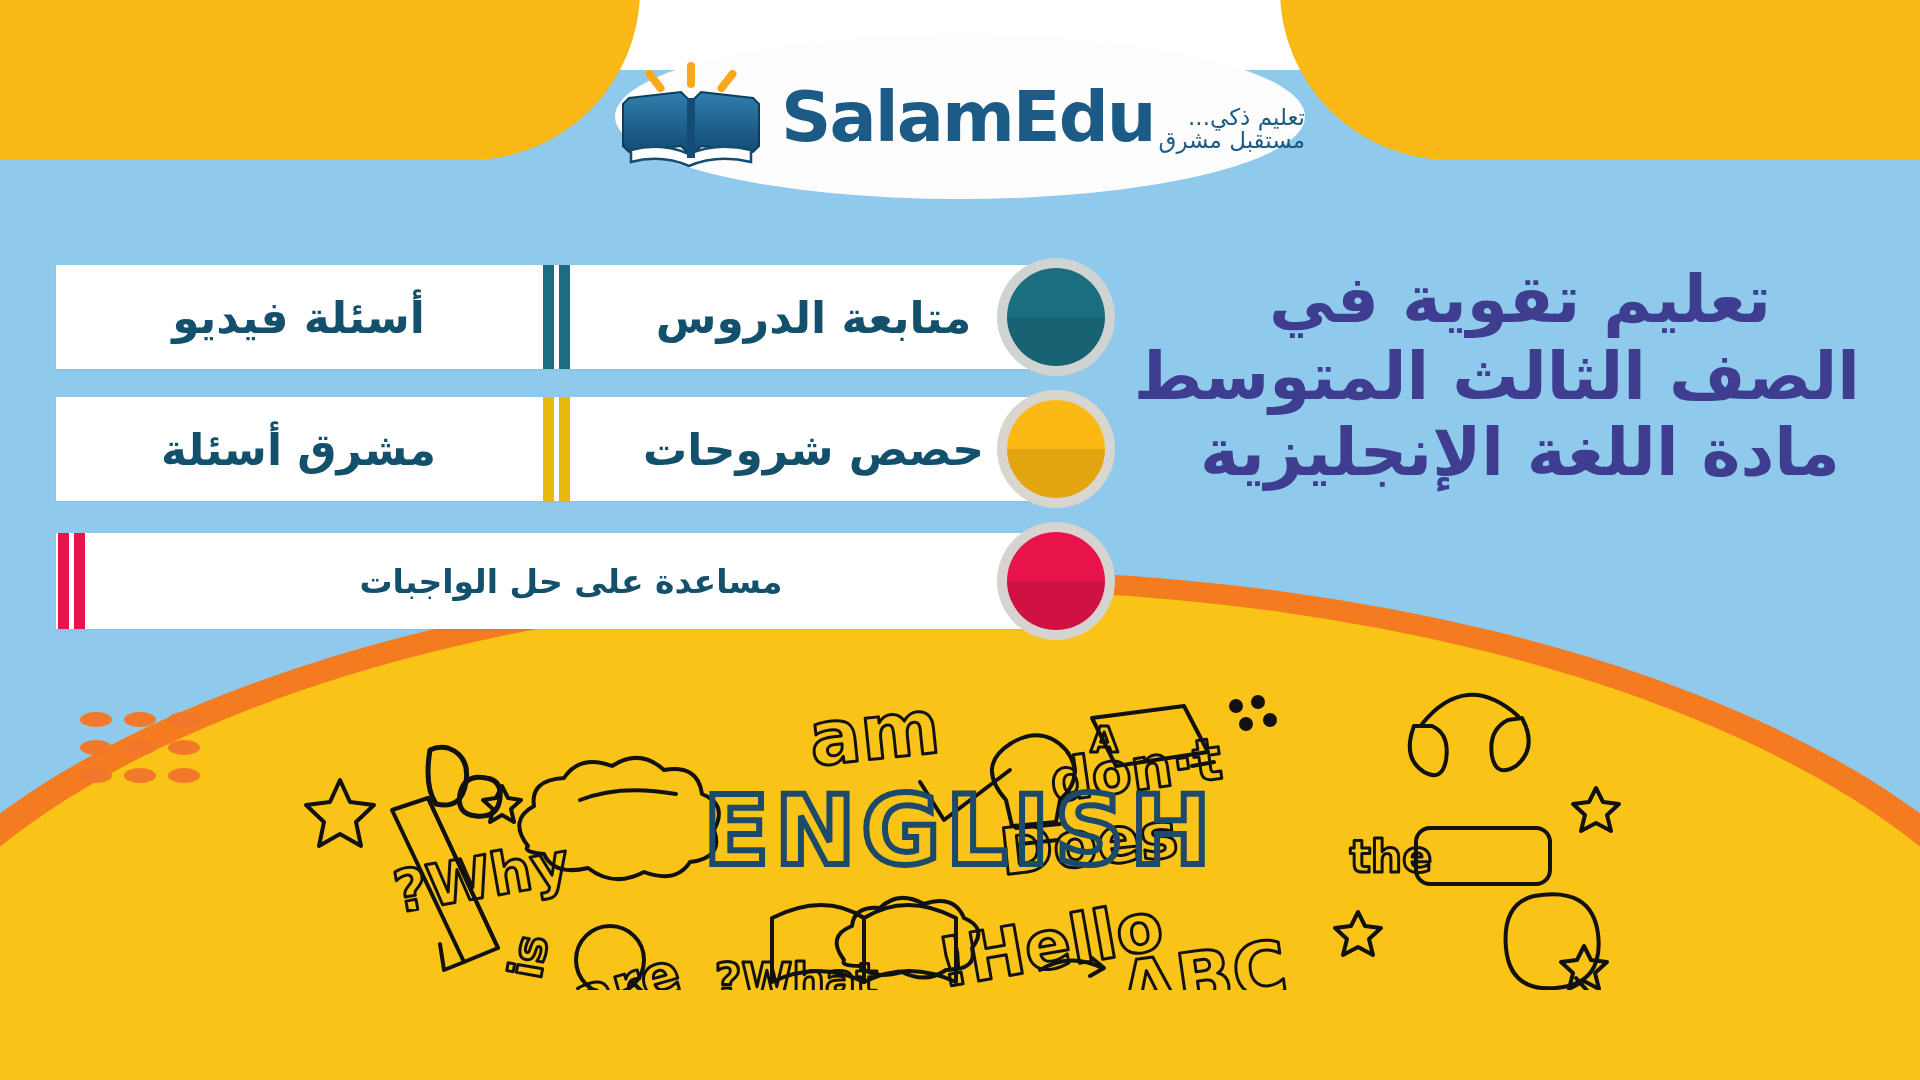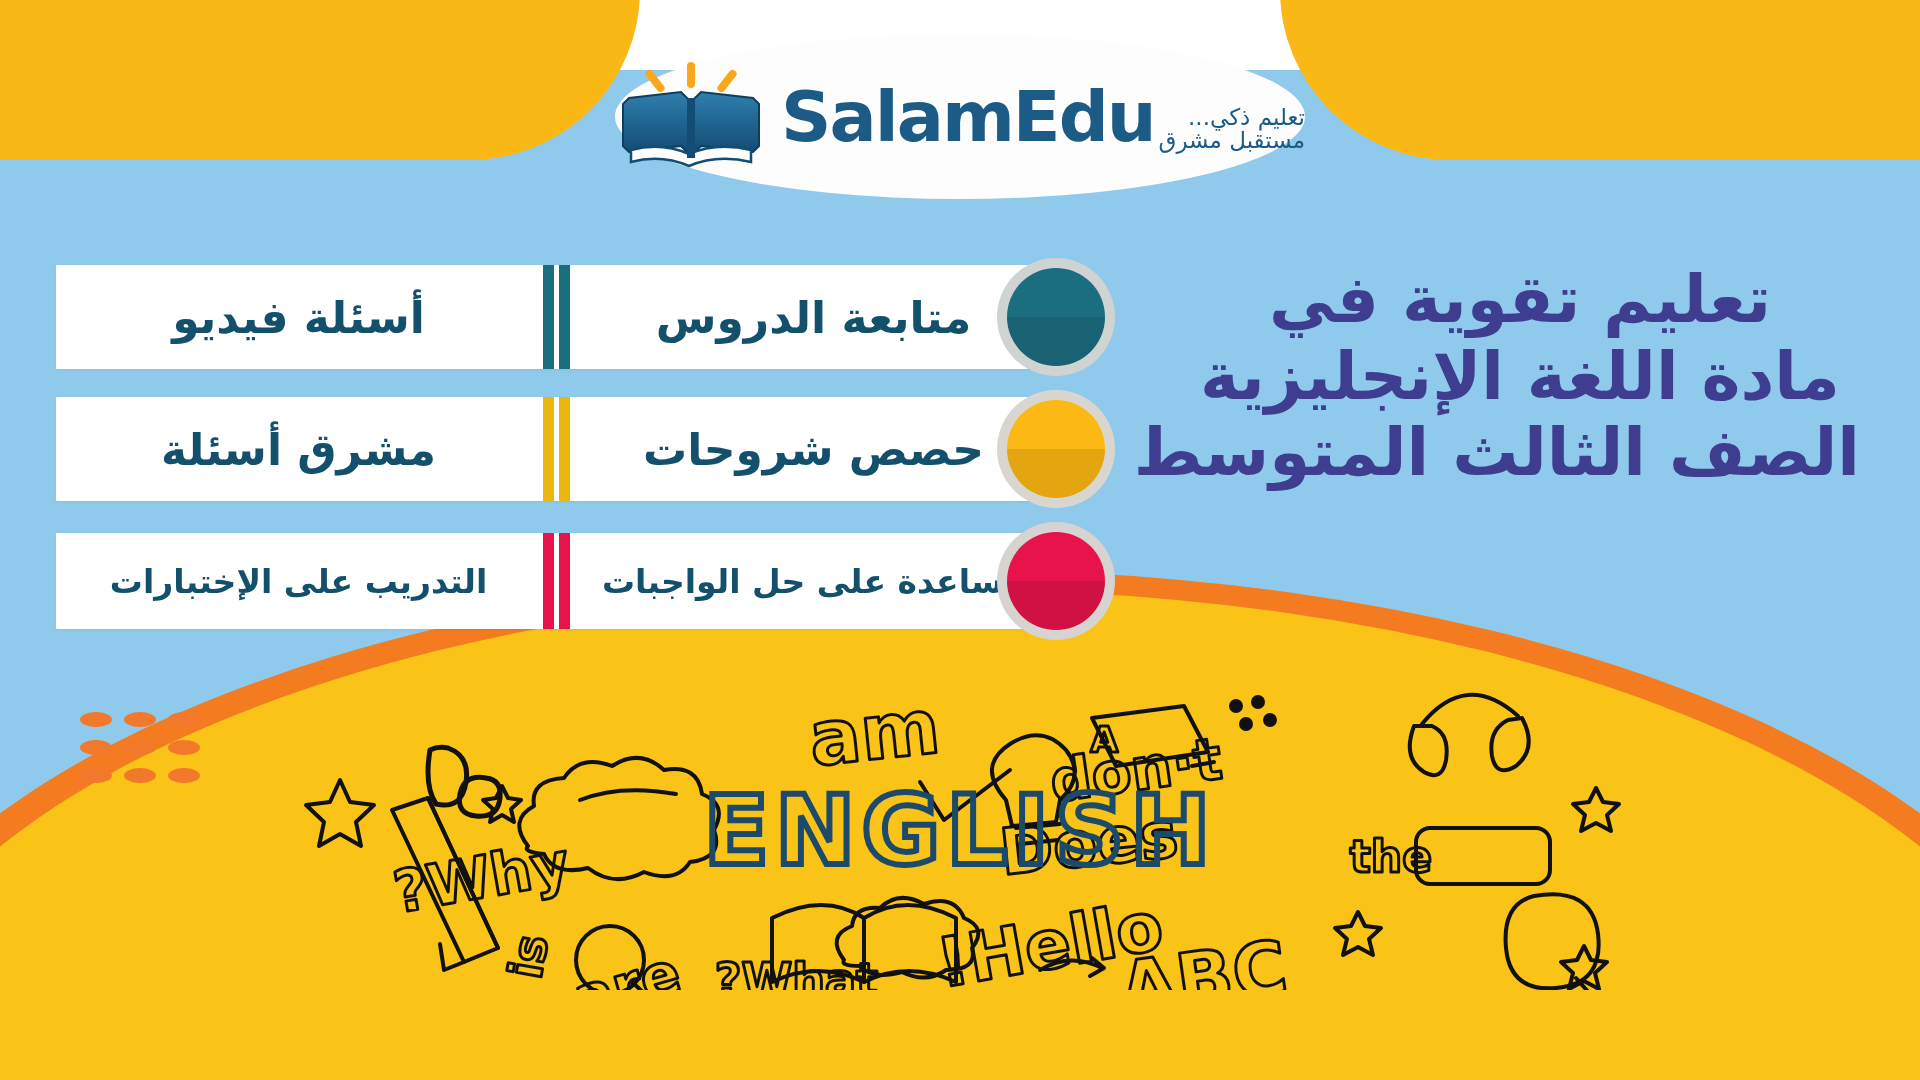--- a/index.html
+++ b/index.html
@@ -271,22 +271,22 @@
       </svg>
     </div>
     <div class="logo-text">
       <div class="logo-word">SalamEdu</div>
       <div class="logo-tag">تعليم ذكي... مستقبل مشرق</div>
     </div>
   </div>
 
   <div class="headline">
     <div class="headline-line">تعليم تقوية في</div>
+    <div class="headline-line">الصف الثالث المتوسط</div>
     <div class="headline-line">مادة اللغة الإنجليزية</div>
-    <div class="headline-line">الصف الثالث المتوسط</div>
   </div>
 
   <div class="pills">
 
     <div class="pill-row row-teal">
       <div class="pill-bar">
         <div class="pill-text">متابعة الدروس</div>
         <div class="pill-divider">
             <span></span>
             <span></span>
@@ -312,21 +312,20 @@
       </div>
     </div>
 
     <div class="pill-row row-red">
       <div class="pill-bar">
         <div class="pill-text">مساعدة على حل الواجبات</div>
         <div class="pill-divider">
             <span></span>
             <span></span>
           </div>
-        <div class="pill-text">التدريب على الإختبارات</div>
       </div>
       <div class="pill-knob">
         <div class="pill-knob-inner"></div>
       </div>
     </div>
 
   </div>
 
   <div class="dots">
     <i></i>

